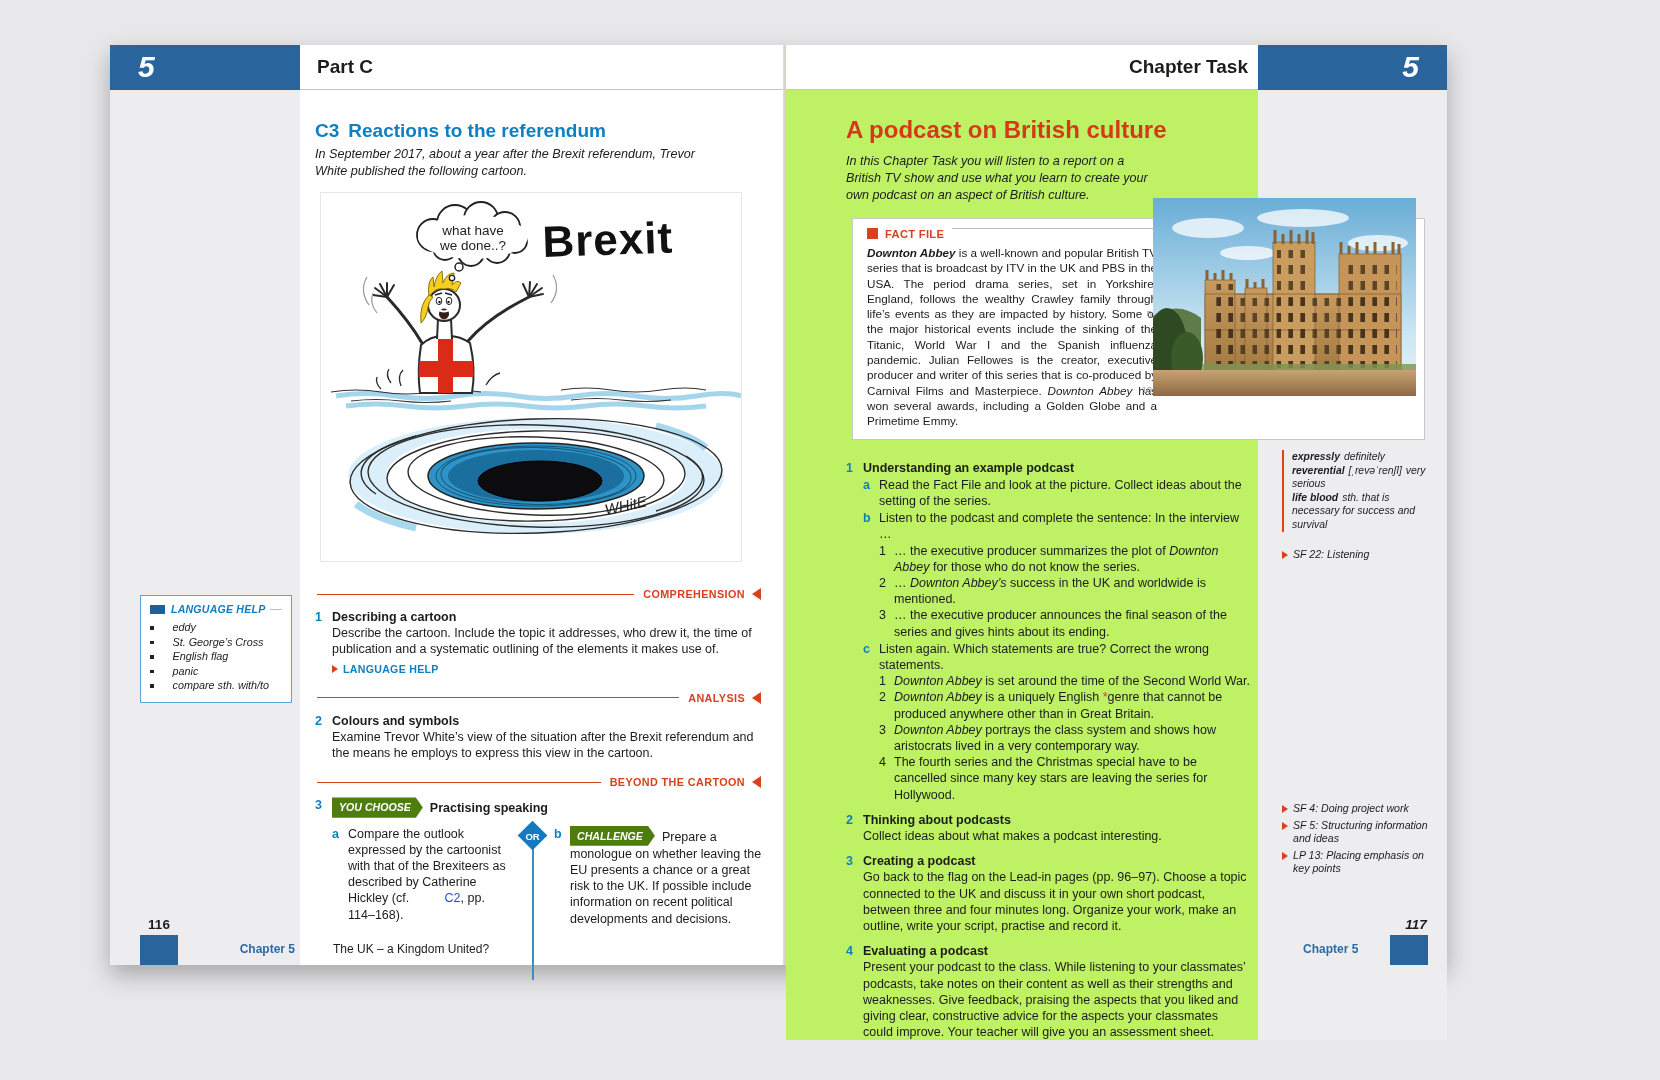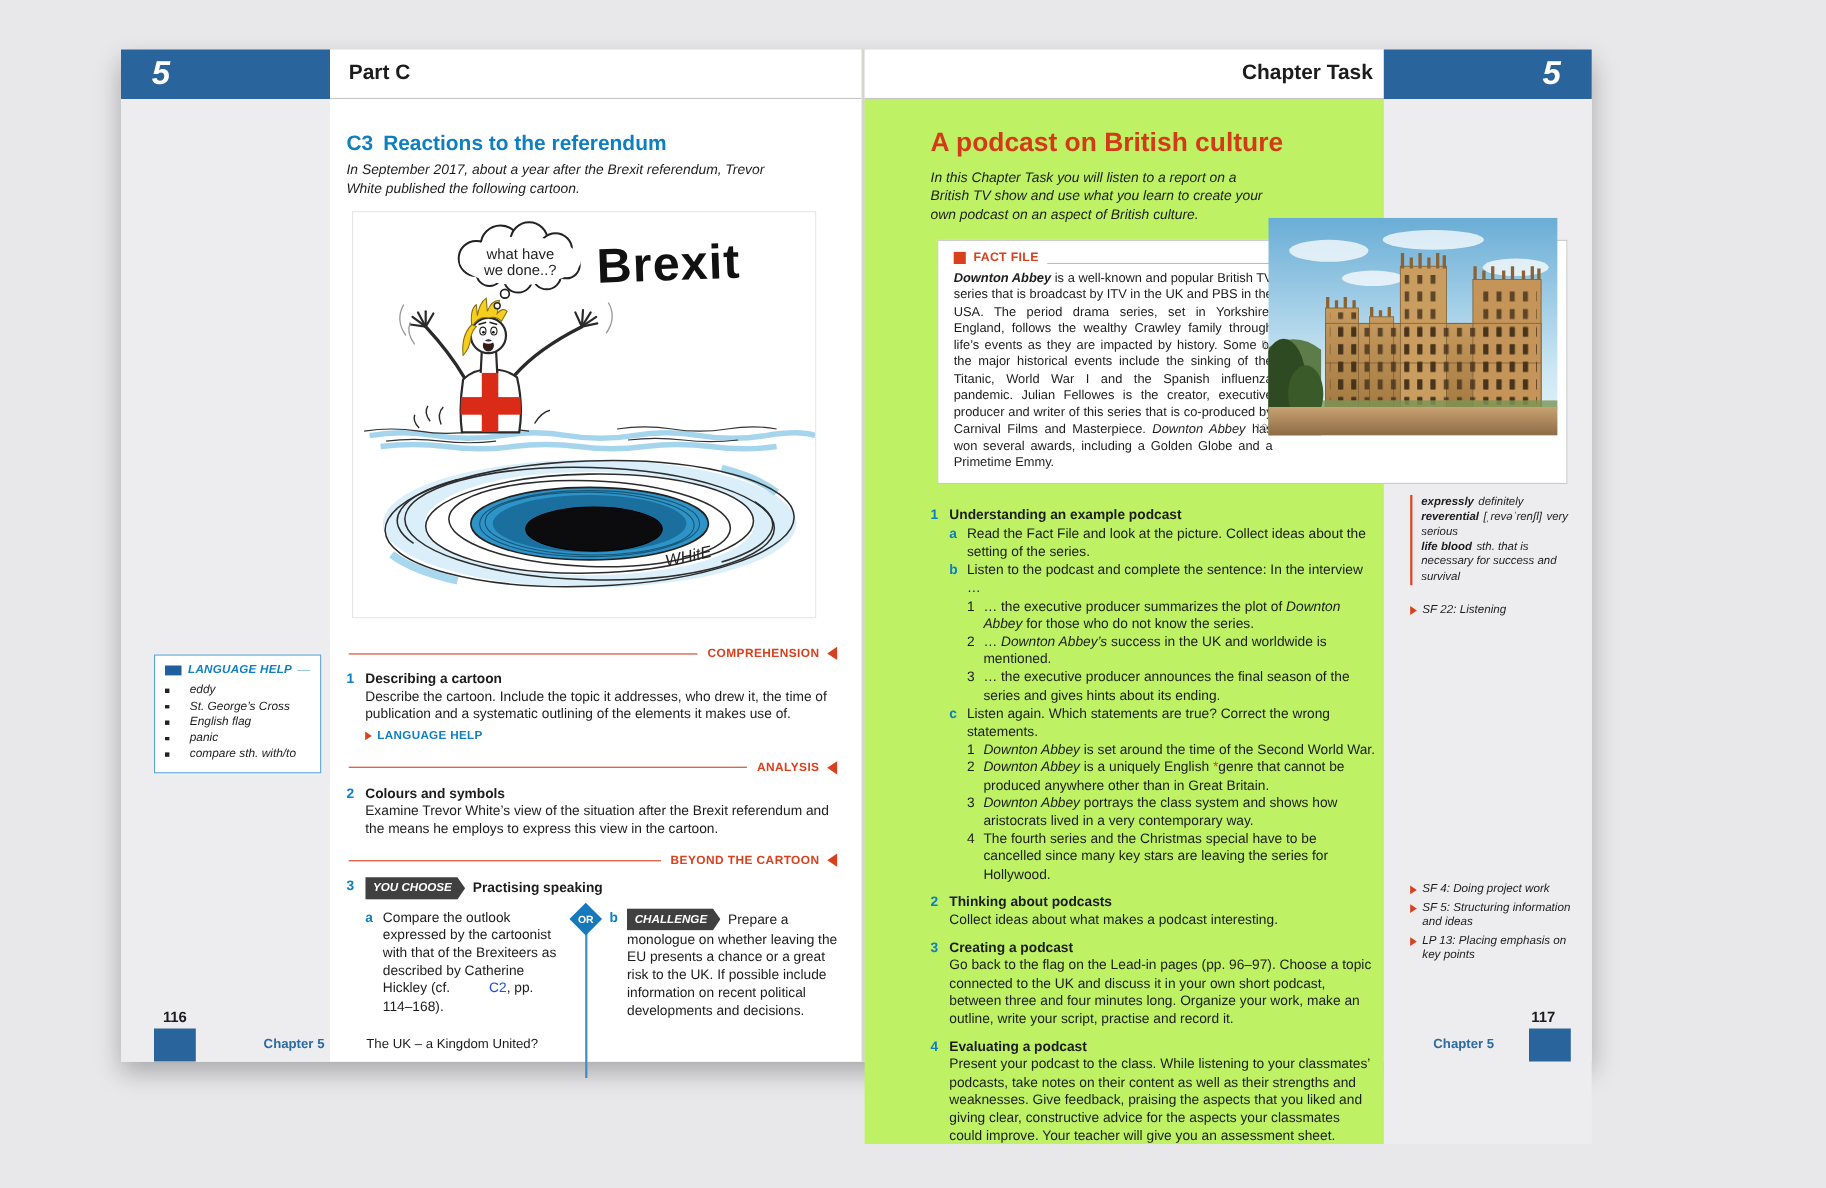--- a/index.html
+++ b/index.html
@@ -51,21 +51,21 @@
 
   .task { display:flex; margin-top:9px; font-size:12.5px; line-height:16.2px; }
   .tnum { width:17px; flex:none; color:#0e7fc1; font-weight:bold; }
   .tbody { flex:1; }
   .ttitle { font-weight:bold; }
   .link-row { margin-top:3px; display:flex; align-items:center; gap:5px; }
   .tri-red { width:0; height:0; border-left:6px solid #d8401e;
              border-top:4px solid transparent; border-bottom:4px solid transparent; flex:none; }
   .link-label { color:#0e7fc1; font-weight:bold; font-size:10.6px; letter-spacing:.3px; }
 
-  .badge { display:inline-block; background:#404040; color:#fff; font-style:italic;
+  .badge { display:inline-block; background:#4d7c0f; color:#fff; font-style:italic;
            font-weight:bold; font-size:10.6px; padding:2px 12px 2px 7px;
            clip-path:polygon(0 0,calc(100% - 7px) 0,100% 50%,calc(100% - 7px) 100%,0 100%);
            margin-right:7px; vertical-align:1px; }
 
   .choice-row { display:flex; margin-top:8px; }
   .choice-a { width:180px; display:flex; }
   .choice-letter { width:16px; flex:none; color:#0e7fc1; font-weight:bold; }
   .choice-div { width:42px; position:relative; flex:none; }
   .choice-div::before { content:""; position:absolute; left:20px; top:16px;
                         height:138px; width:1.5px; background:#3b8fc4; }
@@ -87,21 +87,21 @@
   .lh-item { display:flex; gap:19px; font-size:10.8px; line-height:14.6px; }
   .lh-bullet { width:3.5px; height:3.5px; background:#222; margin-top:6px; flex:none; }
 
   
   .title-right { margin-top:26px; color:#d43a1a; font-size:24px; font-weight:bold; }
   .intro-right { margin-top:9px; font-style:italic; font-size:12.6px;
                  line-height:17px; width:314px; }
 
   .fact-file { position:relative; margin:14px 0 0 6px; width:573px; min-height:194px;
                background:#fff; border:1px solid #c9c9c9; padding:9px 0 10px 14px; }
-  .ff-label { display:flex; align-items:flex-end; width:290px; }
+  .ff-label { display:flex; align-items:flex-start; width:290px; }
   .ff-square { width:11px; height:11px; background:#d8401e; margin-right:7px; flex:none; }
   .ff-name { color:#d8401e; font-weight:bold; font-size:11.2px; letter-spacing:.3px;
              margin-right:8px; white-space:nowrap; }
   .ff-rule { flex:1; height:1px; background:#bdbdbd; }
   .ff-text { margin-top:5px; width:290px; text-align:justify; font-size:11.7px;
              line-height:15.3px; }
   .ff-ln { position:absolute; left:287px; width:12px; text-align:right;
            font-size:9.5px; color:#9b9b9b; }
   .ff-ln5  { top:89px; }
   .ff-ln10 { top:165px; }
@@ -136,21 +136,21 @@
              line-height:13.5px; }
   .sf-item .tri-red { margin-top:3px; }
 
   
   .pg-square { position:absolute; bottom:0; width:38px; height:30px; background:#2a649c; }
   .sq-left  { left:30px; }
   .sq-right { right:19px; }
   .pg-num { position:absolute; bottom:33px; width:38px; text-align:center;
             font-weight:bold; font-size:13.5px; }
   .num-left  { left:30px; }
-  .num-right { right:25px; }
+  .num-right { right:12px;font-style:italic; }
   .ft-chapter { position:absolute; bottom:9px; color:#2a6ba5; font-weight:bold;
                 font-size:12px; }
   .ch-left  { left:0; width:185px; text-align:right; }
   .ch-right { left:517px; }
   .ft-title { position:absolute; bottom:9px; font-size:12px; }
   .ti-left  { left:223px; }
   .ti-right { right:197px; }
 </style>
 </head>
 <body>

